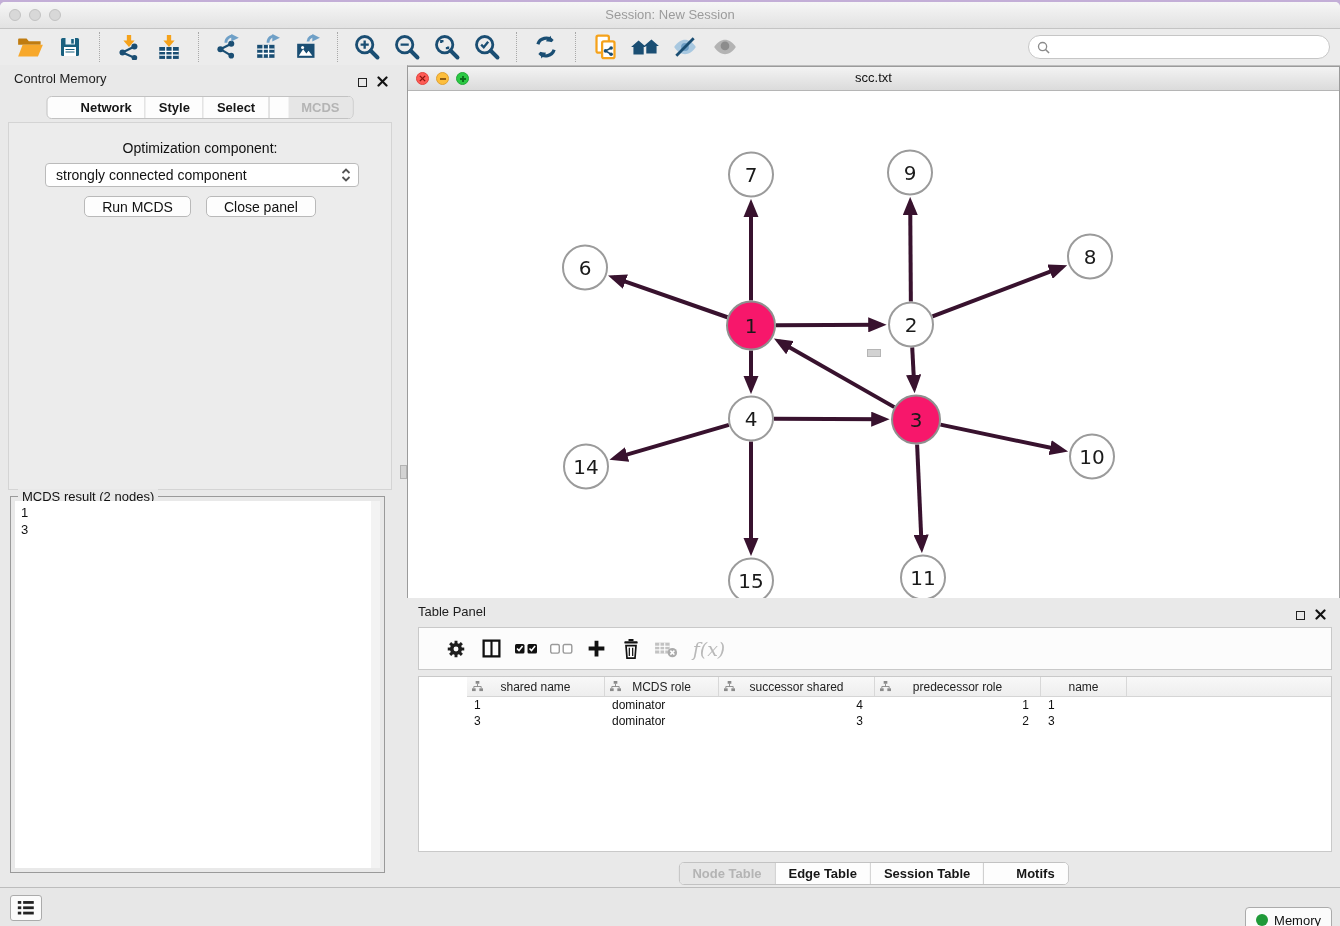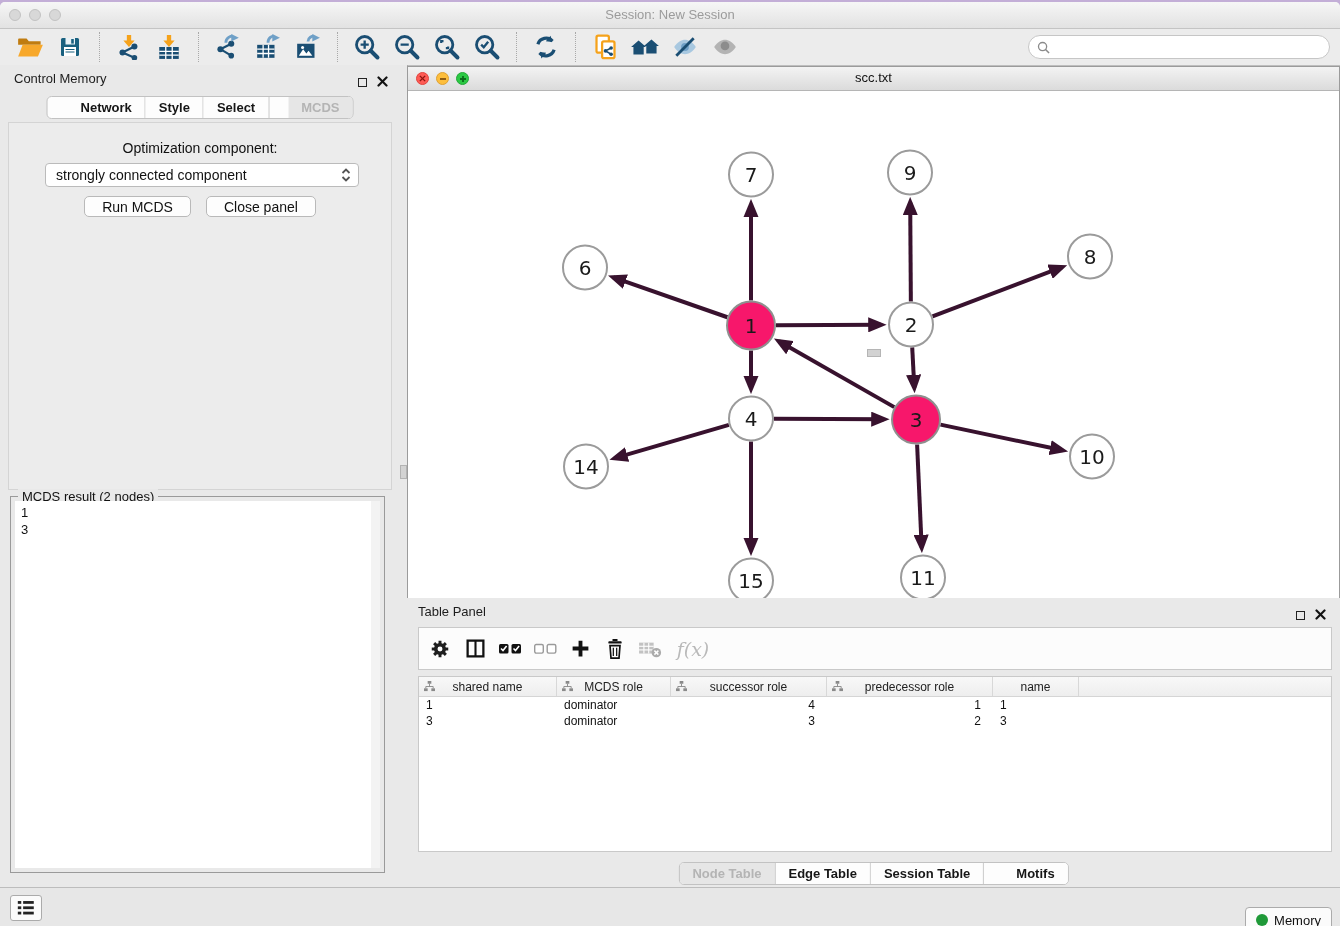--- a/index.html
+++ b/index.html
@@ -61,25 +61,25 @@
   .net-title{position:absolute;left:0;right:0;top:3px;text-align:center;font-size:13px;color:#111;}
   .net-canvas{position:absolute;top:24px;left:0;right:0;bottom:0;}
   .net-canvas svg{width:100%;height:100%;display:block;}
   .split-handle{position:absolute;left:50%;bottom:531px;transform:translateX(-50%);width:14px;height:8px;
                 background:#D2D2D2;border:1px solid #B5B5B5;box-sizing:border-box;z-index:5;}
   
   .table-panel{position:absolute;top:533px;left:0;right:0;bottom:0;background:#E9E9E9;}
   .tp-head{position:absolute;top:6px;left:11px;font-size:13px;color:#1d1d1d;}
   .tp-icons{position:absolute;top:8px;right:14px;display:flex;gap:10px;align-items:center;}
   .tp-toolbar{position:absolute;top:29px;left:11px;right:8px;height:43px;background:#FCFCFC;border:1px solid #C9C9C9;
-              box-sizing:border-box;display:flex;align-items:center;padding-left:8px;gap:9px;}
+              box-sizing:border-box;display:flex;align-items:center;padding-left:24px;gap:9px;}
   .tpi{display:flex;align-items:center;justify-content:center;width:26px;height:26px;}
   .fx-glyph{font-family:"DejaVu Serif",serif;font-style:italic;font-size:19px;color:#B9B9B9;}
   .tp-table{position:absolute;top:78px;left:11px;right:8px;height:176px;background:#fff;border:1px solid #C9C9C9;
-            box-sizing:border-box;overflow:hidden;}
+            box-sizing:border-box;overflow:hidden;padding-left:48px;}
   .thead{display:flex;height:19px;background:linear-gradient(#F8F8F8,#EEEEEE);border-bottom:1px solid #D5D5D5;}
   .th{display:flex;align-items:center;border-right:1px solid #D8D8D8;box-sizing:border-box;position:relative;font-size:12px;color:#222;}
   .th .th-icon{position:absolute;left:5px;top:4px;}
   .th .th-label{flex:1;text-align:center;}
   .trow{display:flex;height:16px;align-items:center;font-size:12px;color:#111;}
   .td{box-sizing:border-box;overflow:hidden;white-space:nowrap;}
   .tp-tabs{position:absolute;bottom:3px;left:50%;transform:translateX(-50%);}
   
   .status-bar{position:absolute;bottom:0;height:38px;left:0;right:0;background:#E7E7E7;border-top:1px solid #BDBDBD;}
   .list-button{position:absolute;left:10px;top:7px;width:30px;height:24px;background:#FBFBFB;border:1px solid #ABABAB;
@@ -502,21 +502,21 @@
               </div>
               <div class="th" style="width: 156px;">
                 <span class="th-icon"><svg width="11" height="11" viewBox="0 0 12 12">
                     <g fill="#8A8A8A">
                       <rect x="4" y="0" width="4" height="3"></rect>
                       <rect x="0" y="8" width="4" height="3"></rect>
                       <rect x="8" y="8" width="4" height="3"></rect>
                     </g>
                     <path d="M6 3v3M2 6h8M2 6v2M10 6v2" stroke="#8A8A8A" fill="none"></path>
                   </svg></span>
-                <span class="th-label">successor role</span>
+                <span class="th-label">successor shared</span>
               </div>
               <div class="th" style="width: 166px;">
                 <span class="th-icon"><svg width="11" height="11" viewBox="0 0 12 12">
                     <g fill="#8A8A8A">
                       <rect x="4" y="0" width="4" height="3"></rect>
                       <rect x="0" y="8" width="4" height="3"></rect>
                       <rect x="8" y="8" width="4" height="3"></rect>
                     </g>
                     <path d="M6 3v3M2 6h8M2 6v2M10 6v2" stroke="#8A8A8A" fill="none"></path>
                   </svg></span>

